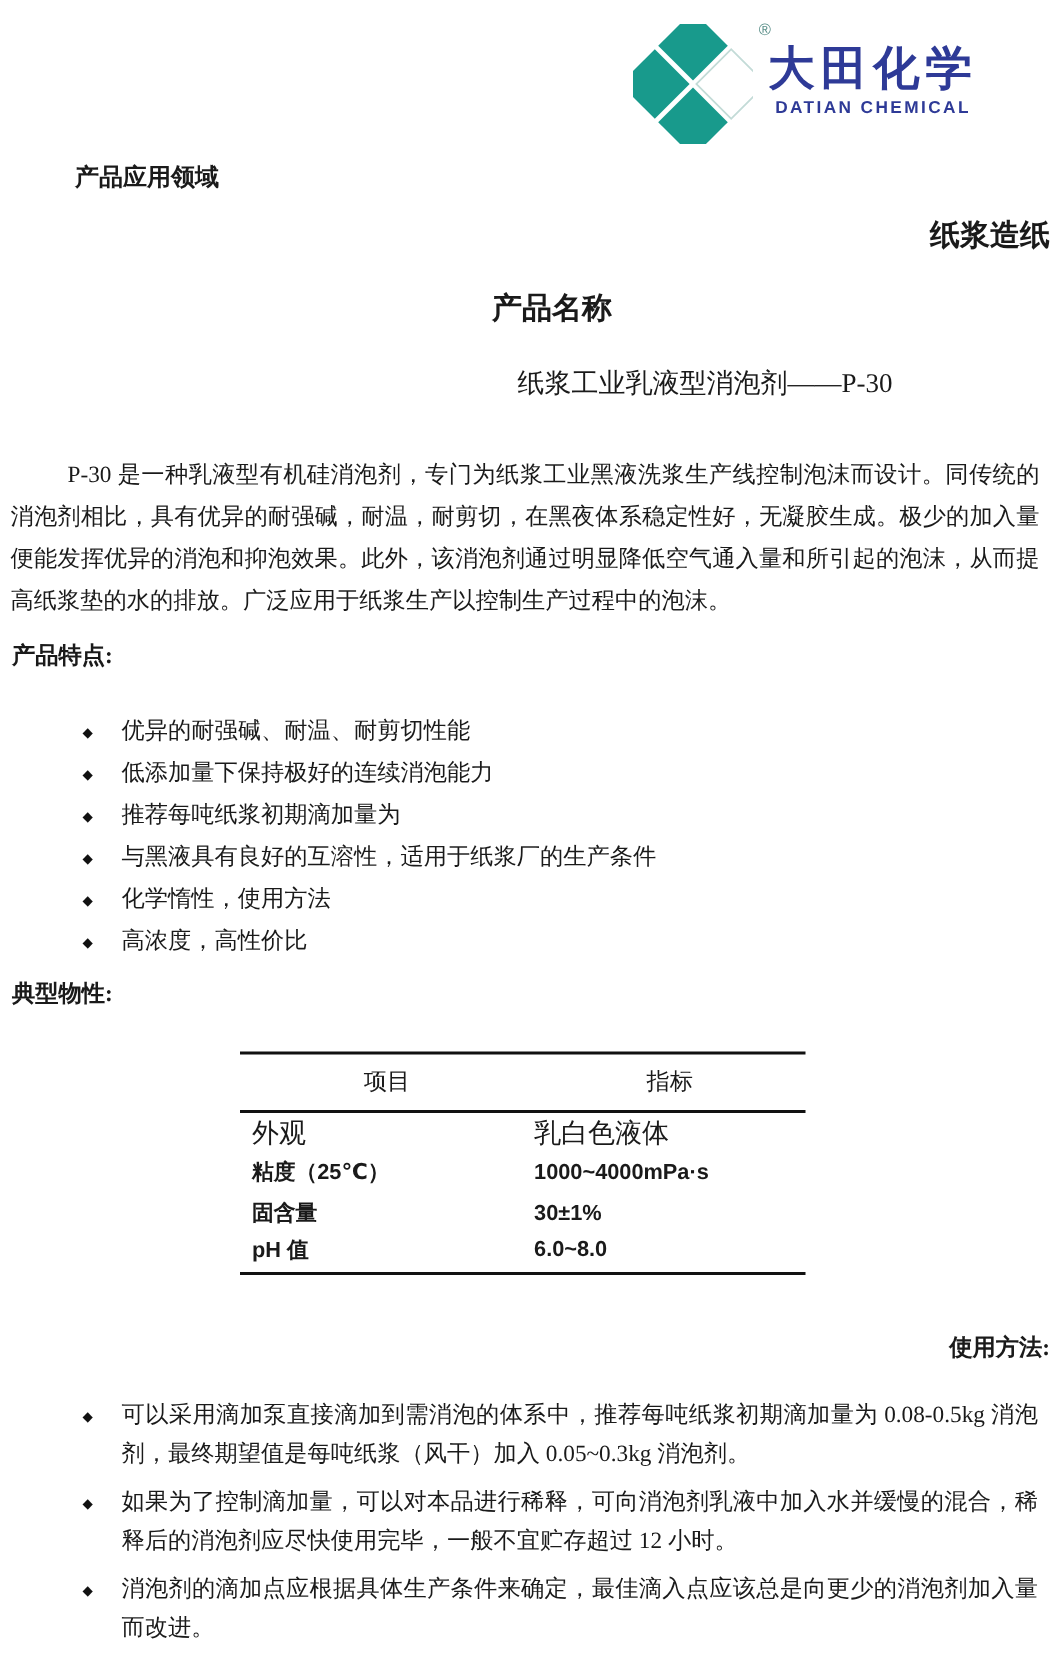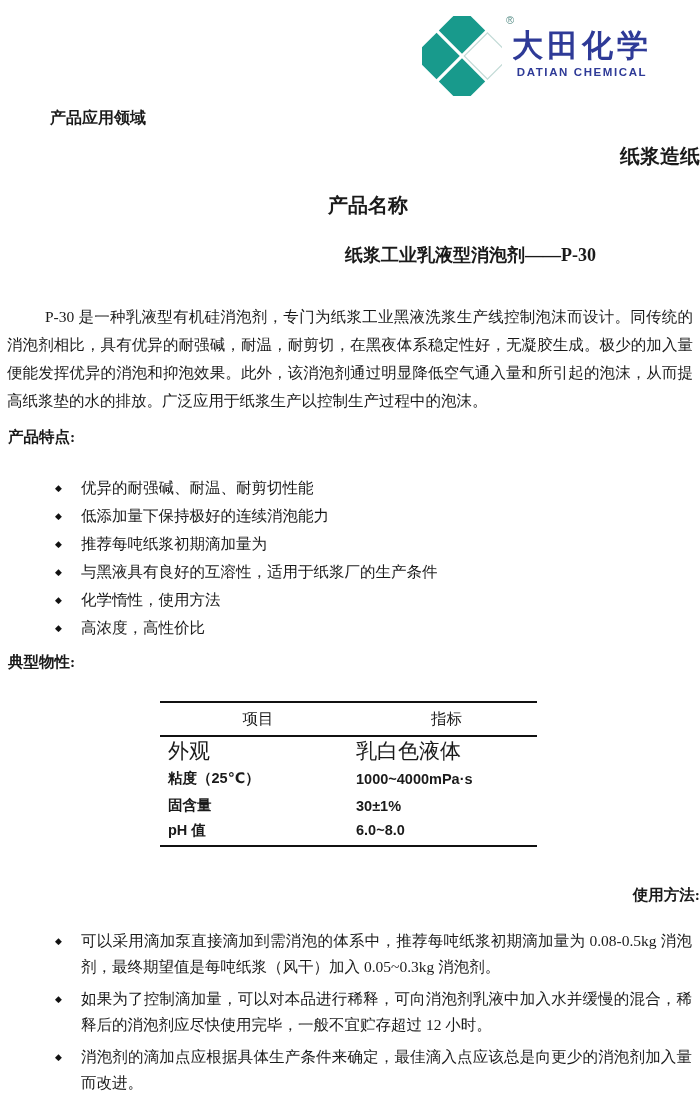--- a/index.html
+++ b/index.html
@@ -19,21 +19,21 @@
   .logo-text { margin-left:4px; text-align:center; padding-top:14px; }
   .brand-cn { font-size:31px; font-weight:bold; color:#2e3a97; letter-spacing:4px; line-height:1.05;
               font-family:"Liberation Sans",sans-serif; white-space:nowrap; }
   .brand-en { font-size:11.5px; font-weight:bold; color:#2e3a97; letter-spacing:1.6px; margin-top:3px;
               font-family:"Liberation Sans",sans-serif; }
 
   
   .app-label   { margin:12px 0 0 50px;  font-size:16px; font-weight:bold; }
   .app-value   { margin:14px 0 0 115px; font-size:20px; font-weight:bold;text-align:right; }
   .pname-label { margin:22px 0 0 328px; font-size:20px; font-weight:bold; }
-  .pname-value { margin:24px 0 4px 345px; font-size:18px; font-weight:bold; }
+  .pname-value { margin:24px 0 4px 345px; font-size:18px; font-weight:normal; }
 
   
   .intro {
     margin:36px 7px 0 7px;
     font-size:15.5px; line-height:28px;
     text-align:justify; text-justify:inter-ideograph;
     text-indent:38px;
   }
 
   
@@ -51,23 +51,23 @@
   .usage-list { margin-top:22px; }
   .usage-item { margin-bottom:6px; margin-right:8px; }
   .usage-item .bullet { line-height:26px; }
   .usage-text { font-size:15.5px; line-height:26px; text-align:justify; text-justify:inter-ideograph; flex:1; }
 
   
   .props-table-wrap { margin:28px 0 0 160px; width:377px; }
   table.props { width:100%; border-collapse:collapse; border-top:2.5px solid #111; border-bottom:2.5px solid #111; }
   table.props th {
     font-weight:normal; font-size:15.5px; text-align:center;
-    height:34px; border-bottom:2px solid #111; vertical-align:middle;
+    height:39px; border-bottom:2px solid #111; vertical-align:middle;
   }
-  table.props td { height:27px; font-size:21px; vertical-align:middle; }
+  table.props td { height:27px; font-size:18px; vertical-align:middle; }
   table.props td.c1 { width:52%; padding-left:8px; }
   table.props td.c2 { width:48%; }
   table.props tr.sans td {
     font-family:"Liberation Sans","DejaVu Sans",sans-serif;
     font-weight:bold; font-size:14.5px;
   }
   table.props tr:last-child td { padding-bottom:4px;margin-top:48px; }
 </style>
 </head>
 <body>

